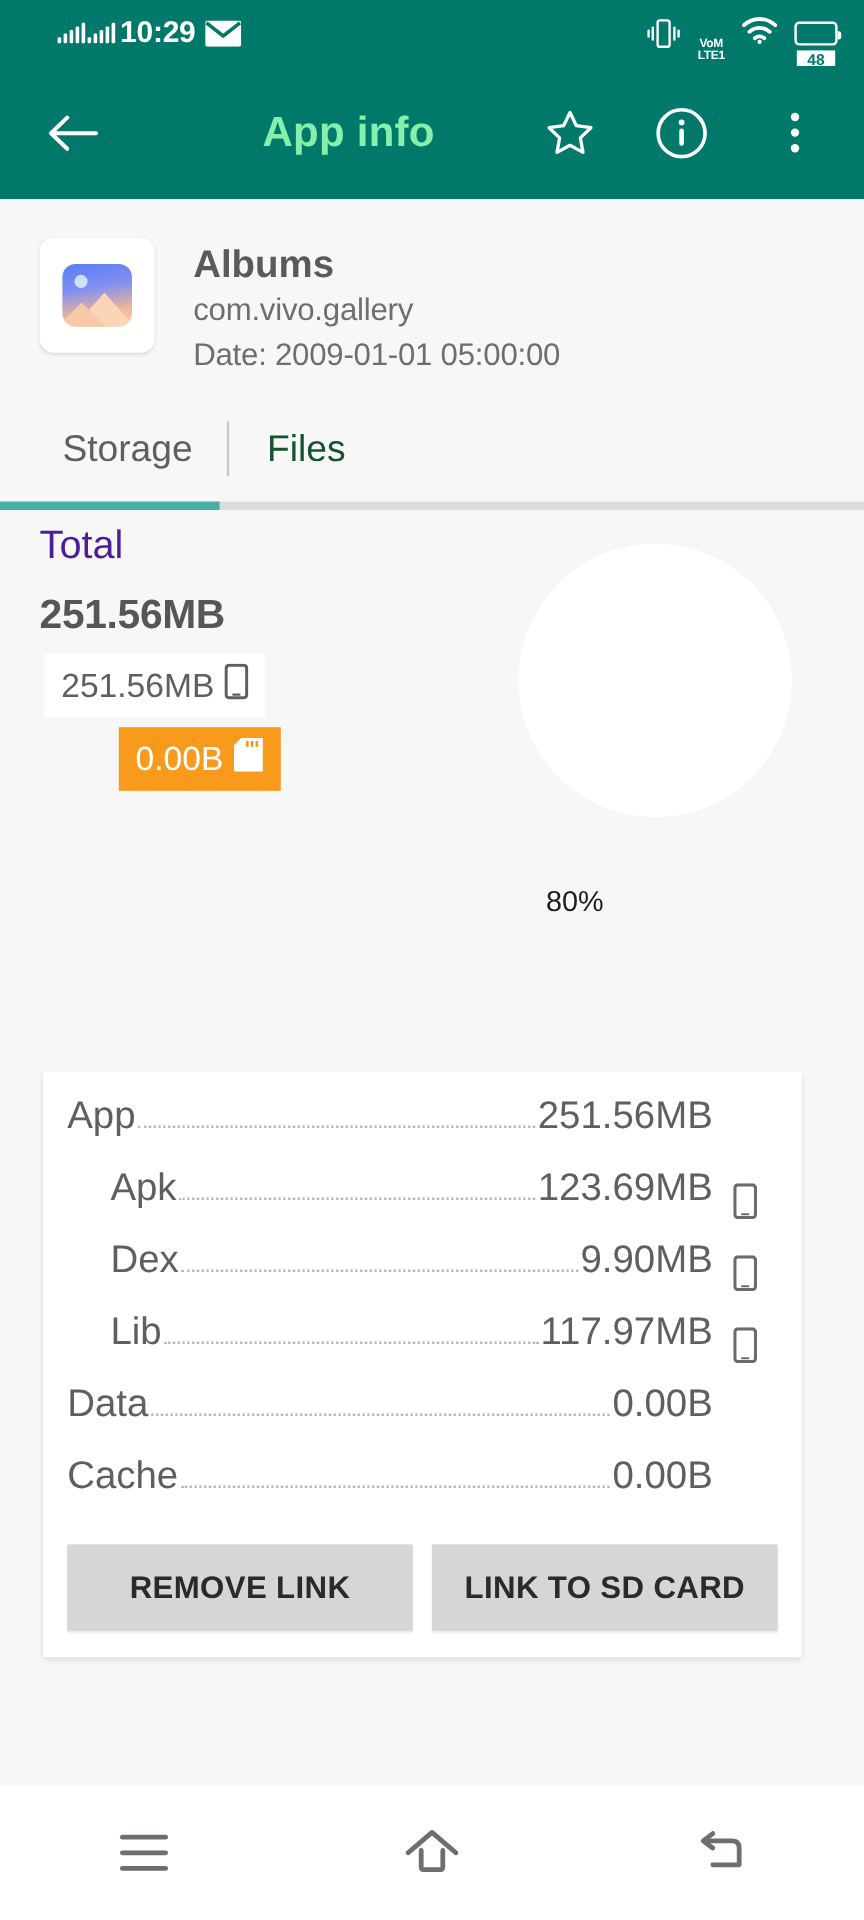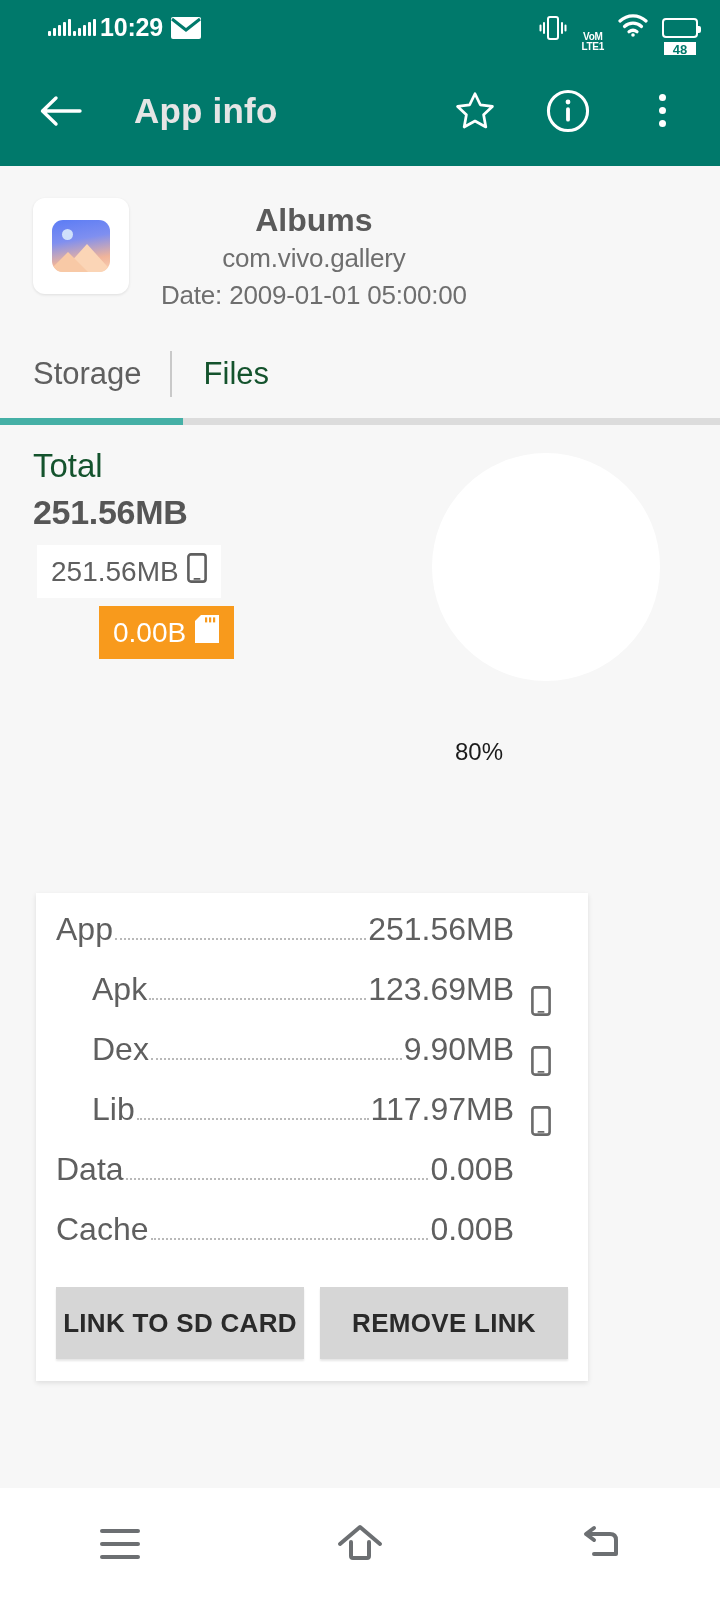--- a/index.html
+++ b/index.html
@@ -118,26 +118,27 @@
     top: 55px; left: 0;
     width: 720px;
     height: 111px;
     background: #00796b;
     display: flex;
     align-items: center;
     box-sizing: border-box;
     padding: 0 30px 0 33px;
   }
   .appbar-title {
-    color: #e5e5e5;
+    color: #86efac;
     font-size: 35px;
     font-weight: bold;
     margin-left: 45px;
     flex: 1;
     letter-spacing: 0.2px;
+    text-align: center;
   }
   .appbar-icon {
     width: 56px;
     height: 56px;
     display: flex;
     align-items: center;
     justify-content: center;
     flex: none;
   }
   .appbar-icon.star { margin-right: 37px; }
@@ -198,42 +199,41 @@
     position: absolute;
     right: -4px; bottom: -2px;
     width: 0; height: 0;
     border-left: 27px solid transparent;
     border-right: 27px solid transparent;
     border-bottom: 30px solid #fbd5b6;
   }
   .app-meta {
     margin-left: 32px;
     padding-top: 2px;
-    text-align: center;
   }
   .app-name {
     font-size: 32px;
     font-weight: bold;
     color: #5a5a5a;
     line-height: 40px;
   }
   .app-sub {
     font-size: 26px;
     color: #6e6e6e;
     line-height: 37px;
     letter-spacing: -0.2px;
   }
 
   
   .tabs {
     margin-top: 24px;
     display: flex;
     align-items: center;
     height: 72px;
-    padding-left: 33px;
+    padding-left: 52px;
     box-sizing: border-box;
   }
   .tab {
     font-size: 31px;
     color: #5f5f5f;
     padding: 0 28px 0 0;
   }
   .tab.inactive { color: #14532d; padding-left: 32px; text-align: right; }
   .tab-sep {
     width: 2px;
@@ -256,23 +256,23 @@
   }
 
   
   .summary {
     position: relative;
     height: 272px;
     background: #f7f7f7;
   }
   .total-label {
     position: absolute;
-    left: 33px; top: 22px;
+    left: 33px; top: 10px;
     font-size: 33px;
-    color: #14532d;
+    color: #4c1d95;
   }
   .total-value {
     position: absolute;
     left: 33px; top: 68px;
     font-size: 34px;
     font-weight: bold;
     color: #565656;
     letter-spacing: -0.3px;
   }
   .chip {
@@ -313,21 +313,21 @@
     top: 572px;
     font-size: 24px;
     color: #1b1b1b;
   }
 
   
   .card {
     position: absolute;
     left: 36px;
     top: 727px;
-    width: 552px;
+    width: 632px;
     background: #ffffff;
     box-shadow: 0 2px 5px rgba(0,0,0,0.10);
     box-sizing: border-box;
     padding: 18px 20px 22px 20px;
   }
   .row {
     display: flex;
     align-items: baseline;
     height: 60px;
   }
@@ -589,22 +589,22 @@
       </div>
 
       <div class="row">
         <span class="rname">Cache</span>
         <span class="leader"></span>
         <span class="rval">0.00B</span>
         <span class="rdev"></span>
       </div>
 
       <div class="btns">
+        <div class="btn">REMOVE LINK</div>
         <div class="btn">LINK TO SD CARD</div>
-        <div class="btn">REMOVE LINK</div>
       </div>
     </div>
 
   </div>
 
   <div class="navbar">
     <div class="navitem">
       <span class="hamburger">
           <i></i>
           <i></i>

